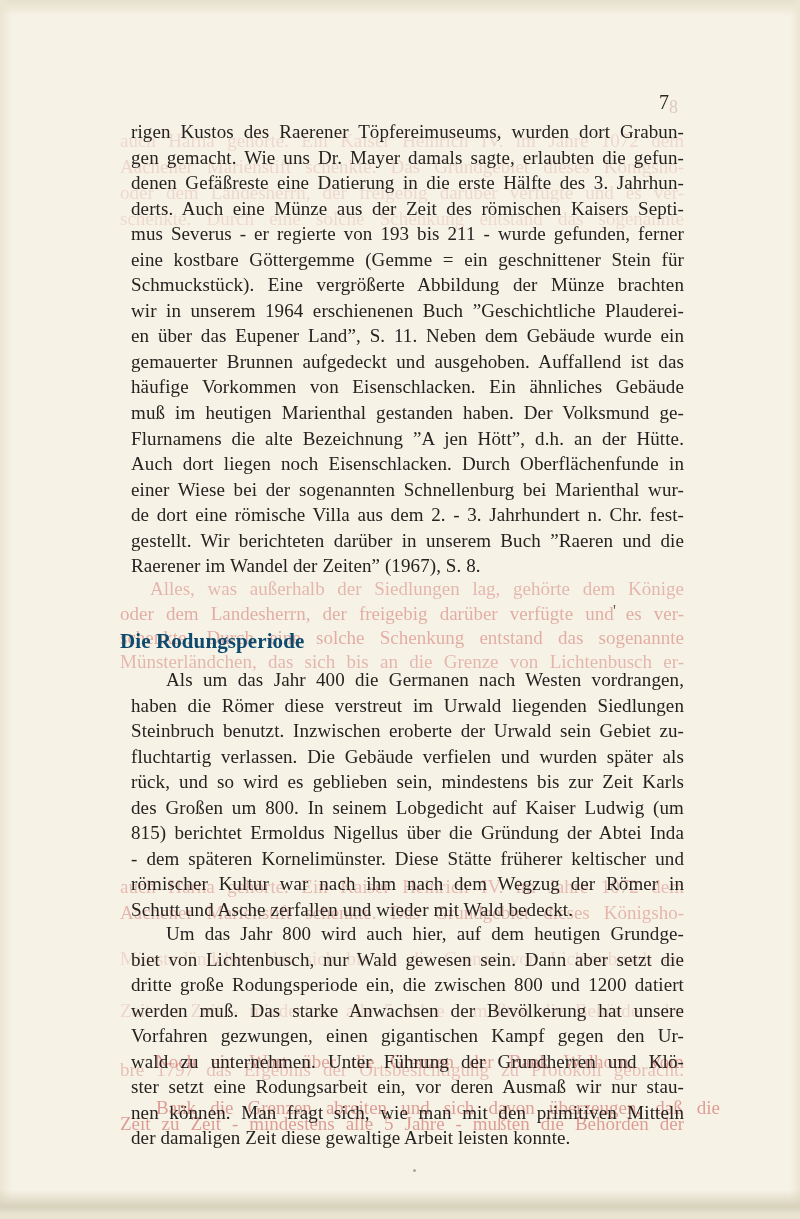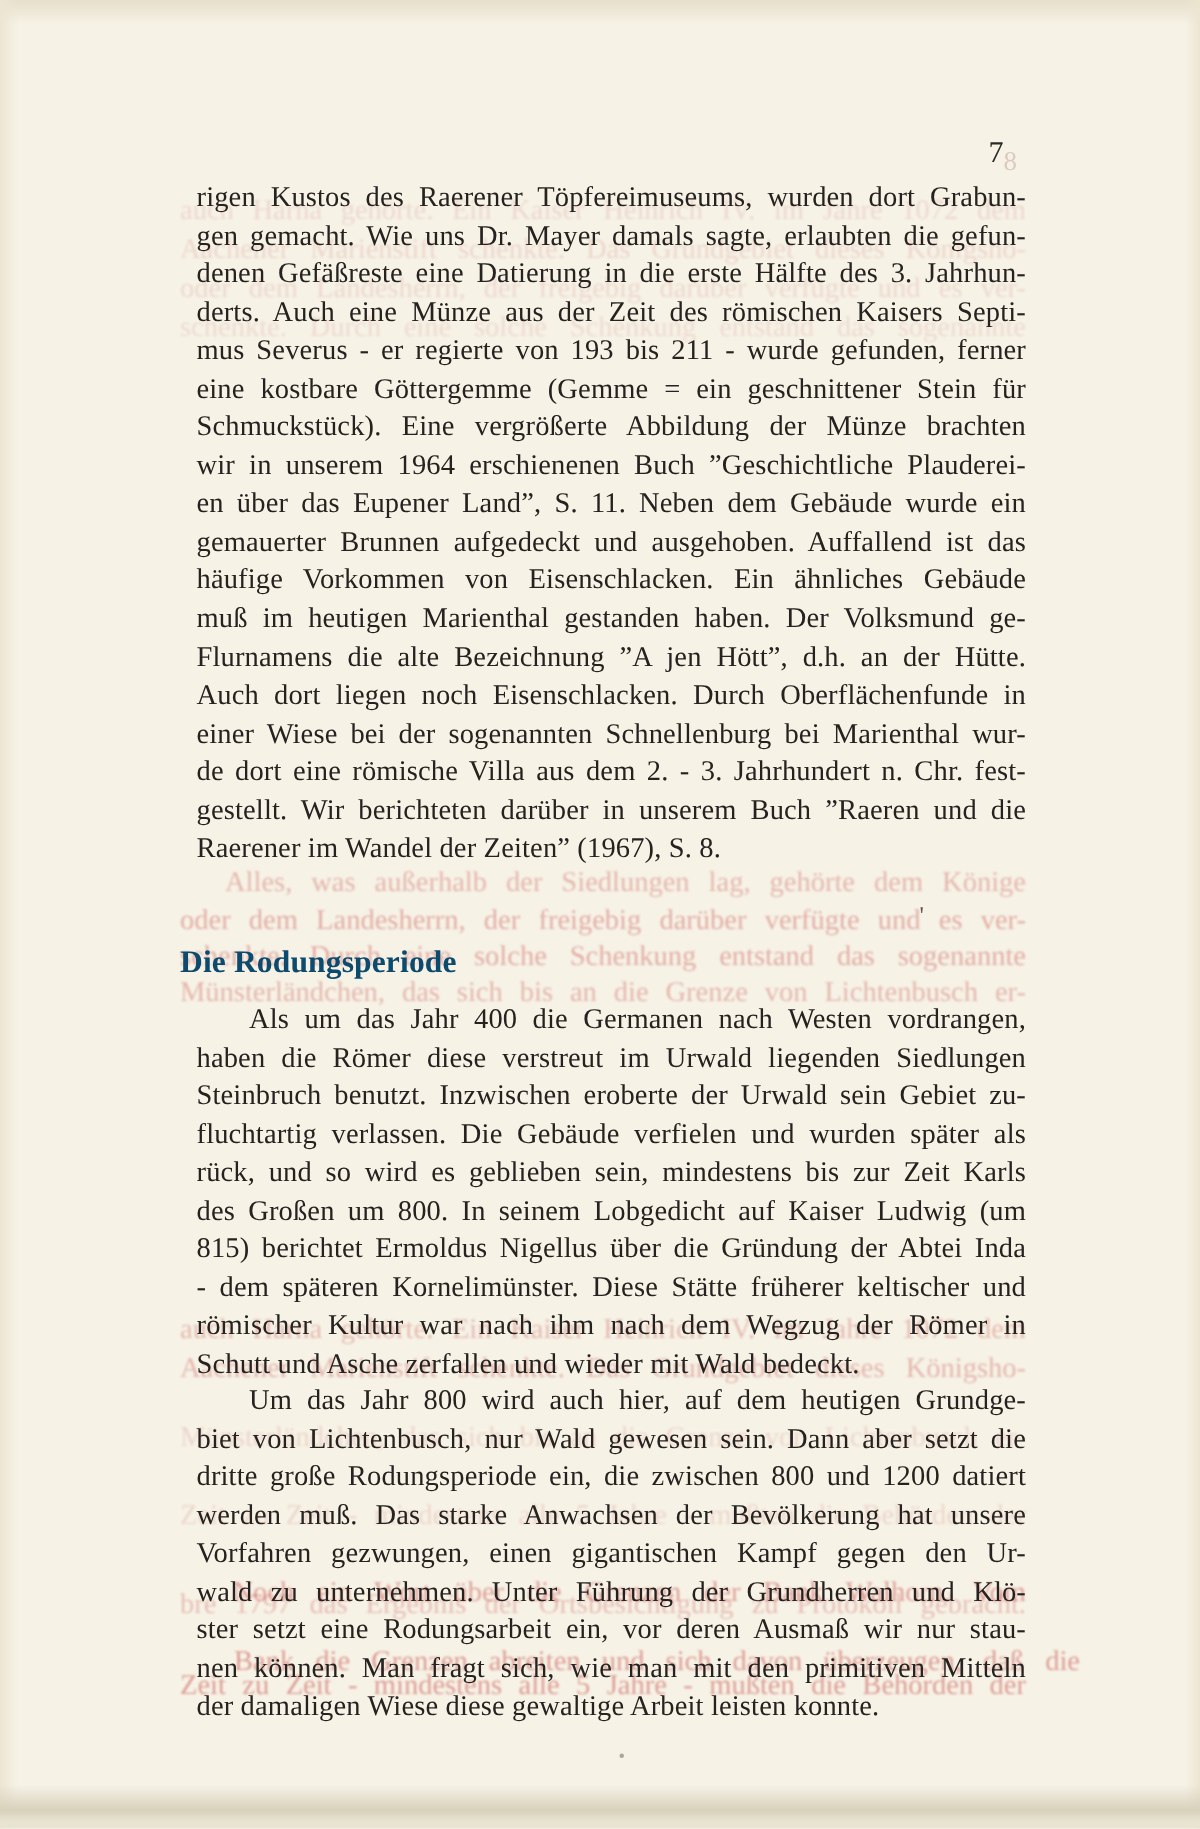--- a/index.html
+++ b/index.html
@@ -129,17 +129,17 @@
 
 <div class="para indent" style="top:921px">
     <div class="line first">Um das Jahr 800 wird auch hier, auf dem heutigen Grundge-</div>
     <div class="line">biet von Lichtenbusch, nur Wald gewesen sein. Dann aber setzt die</div>
     <div class="line">dritte große Rodungsperiode ein, die zwischen 800 und 1200 datiert</div>
     <div class="line">werden muß. Das starke Anwachsen der Bevölkerung hat unsere</div>
     <div class="line">Vorfahren gezwungen, einen gigantischen Kampf gegen den Ur-</div>
     <div class="line">wald zu unternehmen. Unter Führung der Grundherren und Klö-</div>
     <div class="line">ster setzt eine Rodungsarbeit ein, vor deren Ausmaß wir nur stau-</div>
     <div class="line">nen können. Man fragt sich, wie man mit den primitiven Mitteln</div>
-    <div class="line last">der damaligen Wiese diese gewaltige Arbeit leisten konnte.</div>
+    <div class="line last">der damaligen Zeit diese gewaltige Arbeit leisten konnte.</div>
   </div>
 
 <div class="stray">'</div>
 <div class="speck"></div>
 
 </body></html>

